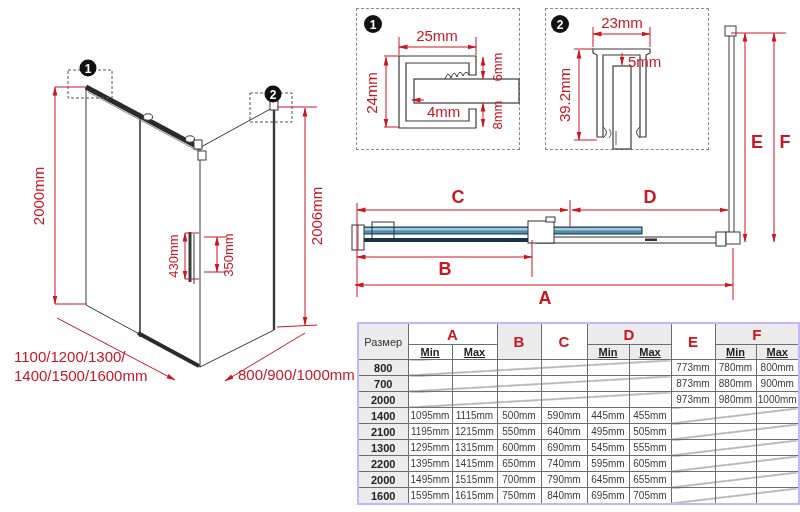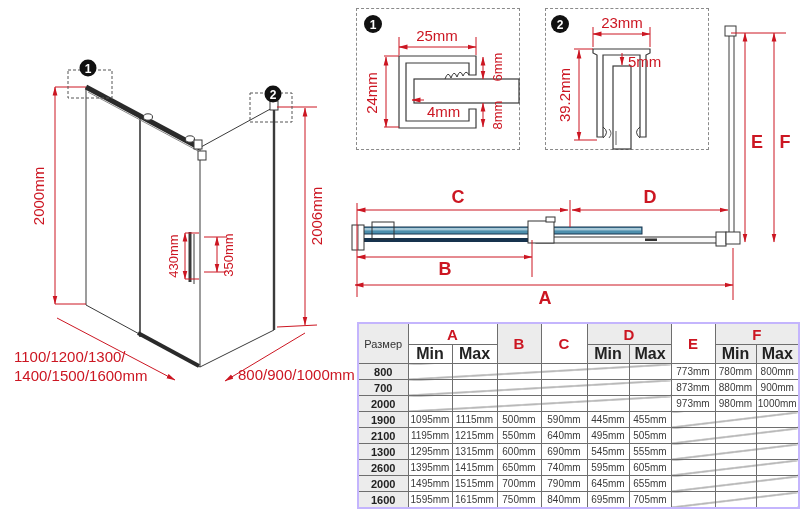--- a/index.html
+++ b/index.html
@@ -15,21 +15,21 @@
   
   #sizetable{position:absolute;left:357px;top:322px;width:441px;border-collapse:collapse;
              table-layout:fixed;border:2px solid #c4b5fd;}
   #sizetable td{border:1px solid #6e6e6e;text-align:center;vertical-align:middle;
                 padding:0;color:#3a3a3a;font-size:10px;height:15px;background:#fff;}
   #sizetable tr.h td{height:20px;}
   #sizetable tr.h2 td{height:14px;}
   #sizetable td.g{background:#ececec;}
   #sizetable td.red{color:#cc1622;font-size:15px;font-weight:bold;}
   #sizetable td.sz{font-size:11px;color:#333;}
-  #sizetable td.mm{font-size:16px;font-weight:bold;color:#222;}
+  #sizetable td.mm{font-size:11px;font-weight:bold;color:#222;text-decoration:underline;}
   #sizetable td.rl{font-weight:bold;font-size:11px;color:#222;}
   #sizetable td.struck{position:relative;
      background-image:linear-gradient(to bottom right,
         transparent calc(50% - 1px),#8f8f8f calc(50% - 0.2px),
         #8f8f8f calc(50% + 0.2px),transparent calc(50% + 1px));}
   #sizetable td.struck i{position:absolute;top:0;bottom:0;width:1px;background:#6e6e6e;}
 </style>
 </head>
 <body>
 
@@ -281,21 +281,21 @@
             <i style="left:50.6%"></i>
             <i style="left:68.1%"></i>
             <i style="left:84%"></i>
           </td>
         <td>973mm</td>
         <td>980mm</td>
         <td>1000mm</td>
       </tr>
 
       <tr>
-        <td class="g rl">1900</td>
+        <td class="g rl">1400</td>
         <td>1095mm</td>
         <td>1115mm</td>
         <td>500mm</td>
         <td>590mm</td>
         <td>445mm</td>
         <td>455mm</td>
         <td colspan="3" class="struck">
             <i style="left:34.4%"></i>
             <i style="left:66.4%"></i>
           </td>
@@ -320,21 +320,21 @@
         <td>600mm</td>
         <td>690mm</td>
         <td>545mm</td>
         <td>555mm</td>
         <td colspan="3" class="struck">
             <i style="left:34.4%"></i>
             <i style="left:66.4%"></i>
           </td>
       </tr>
       <tr>
-        <td class="g rl">2600</td>
+        <td class="g rl">2200</td>
         <td>1395mm</td>
         <td>1415mm</td>
         <td>650mm</td>
         <td>740mm</td>
         <td>595mm</td>
         <td>605mm</td>
         <td colspan="3" class="struck">
             <i style="left:34.4%"></i>
             <i style="left:66.4%"></i>
           </td>

